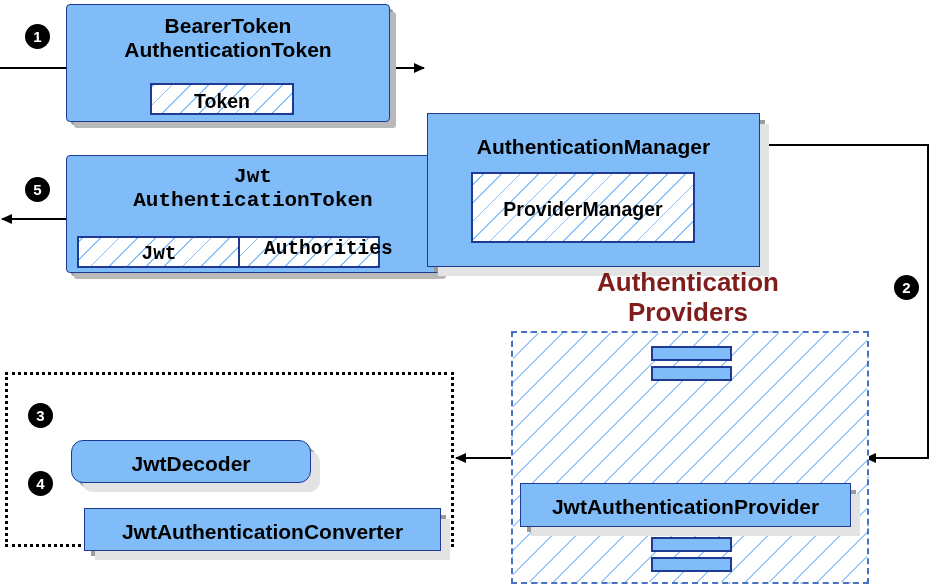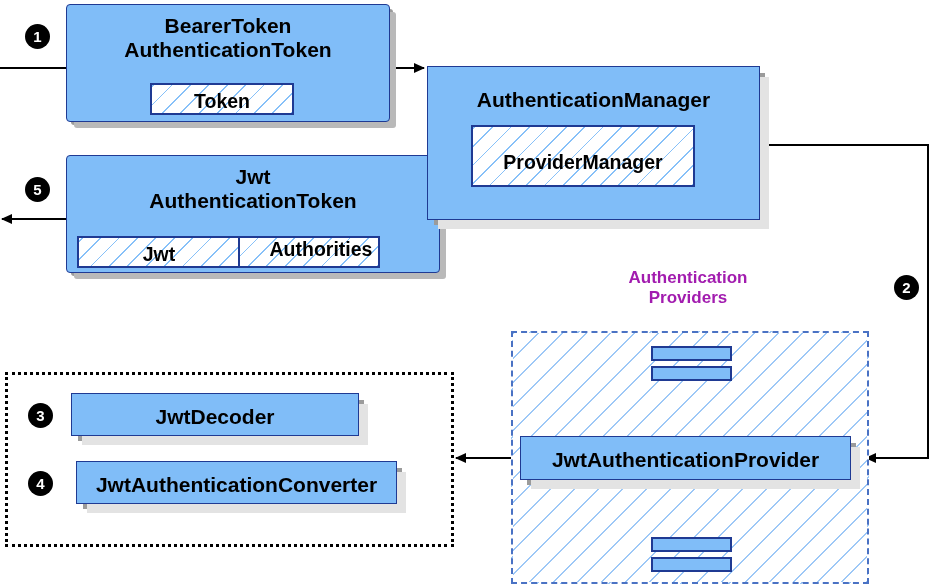--- a/index.html
+++ b/index.html
@@ -19,20 +19,21 @@
     background:#80bdf8;
     border:1.5px solid #1f3a93;
     border-radius:4px;
     box-shadow:7px 7px 0 -1px #b9b9b9, 4px 4px 0 -1px #9b9b9b;
   }
   
   .box-shadow2{
     background:#80bdf8;
     border:1.5px solid #1f3a93;
     box-shadow:10px 10px 0 -1px #e3e3e3, 6px 6px 0 -1px #9b9b9b;
+    margin-top:47px;
   }
 
   
   .hatch{
     position:absolute;box-sizing:border-box;
     border:2px solid #1f3a93;
     background-color:#ffffff;
     background-image:repeating-linear-gradient(
        -45deg,
        rgba(128,189,248,.95) 0px, rgba(128,189,248,.95) 1.2px,
@@ -61,21 +62,21 @@
     position:absolute;left:0;right:0;
     text-align:center;color:#000000;font-weight:bold;
     line-height:1.13;white-space:pre-line;
   }
   .t22{font-size:21px;}
   .t20{font-size:19.5px;}
 
   
   .caption{
     position:absolute;text-align:center;font-weight:bold;
-    font-size:17px;color:#a21caf;line-height:1.15;white-space:pre-line;
+    font-size:26px;color:#7f1d1d;line-height:1.15;white-space:pre-line;
   }
 
   
   .badge{
     position:absolute;width:25px;height:25px;border-radius:50%;
     background:#000;color:#fff;font-size:15px;font-weight:bold;
     display:flex;align-items:center;justify-content:center;
     line-height:1;
   }
 
@@ -122,35 +123,35 @@
 
   <div class="node card" style="left:66px;top:4px;width:324px;height:118px;">
     <div class="label t22" style="top:9px;">BearerToken
 AuthenticationToken</div>
     <div class="hatch" style="left:83px;top:78px;width:144px;height:32px;">
       <div class="label t20" style="top:5px;">Token</div>
     </div>
   </div>
   <div class="badge" style="left:25px;top:24px;">1</div>
 
-  <div class="node card" style="left:66px;top:155px;width:374px;height:118px;">
+  <div class="node card" style="left:66px;top:155px;width:374px;height:118px;font-family:Liberation Mono, monospace;">
     <div class="label t22" style="top:9px;">Jwt
 AuthenticationToken</div>
     <div class="hatch" style="left:10px;top:80px;width:164px;height:32px;">
       <div class="label t20" style="top:5px;">Jwt</div>
     </div>
     <div class="hatch" style="left:171px;top:80px;width:142px;height:32px;">
       <div class="label t20" style="top:0;margin-left:24px;">Authorities</div>
     </div>
   </div>
   <div class="badge" style="left:25px;top:177px;">5</div>
 
   <div class="node box-shadow2" style="left:427px;top:66px;width:333px;height:154px;">
     <div class="label t22" style="top:21px;">AuthenticationManager</div>
-    <div class="hatch" style="left:43px;top:58px;width:224px;height:62px;text-decoration:underline;">
+    <div class="hatch" style="left:43px;top:58px;width:224px;height:71px;text-decoration:underline;">
       <div class="label t20" style="top:24px;">ProviderManager</div>
     </div>
   </div>
 
   <div class="caption" style="left:588px;top:268px;width:200px;">Authentication
 Providers</div>
 
   <div class="region-blue" style="left:511px;top:331px;width:358px;height:253px;"></div>
 
   <div class="bar" style="left:651px;top:346px;width:81px;height:15px;"></div>
@@ -158,25 +159,25 @@
 
   <div class="node box-shadow2" style="left:520px;top:436px;width:331px;height:44px;padding-left:46px;">
     <div class="label t22" style="top:11px;">JwtAuthenticationProvider</div>
   </div>
 
   <div class="bar" style="left:651px;top:537px;width:81px;height:15px;"></div>
   <div class="bar" style="left:651px;top:557px;width:81px;height:15px;"></div>
 
   <div class="region-black" style="left:5px;top:372px;width:449px;height:175px;"></div>
 
-  <div class="node box-shadow2" style="left:71px;top:393px;width:288px;height:43px;">
+  <div class="node box-shadow2" style="left:71px;top:393px;width:240px;height:43px;border-radius:12px;">
     <div class="label t22" style="top:11px;">JwtDecoder</div>
   </div>
   <div class="badge" style="left:28px;top:403px;">3</div>
 
-  <div class="node box-shadow2" style="left:76px;top:461px;width:321px;height:43px;">
+  <div class="node box-shadow2" style="left:84px;top:461px;width:357px;height:43px;">
     <div class="label t22" style="top:11px;">JwtAuthenticationConverter</div>
   </div>
   <div class="badge" style="left:28px;top:471px;">4</div>
 
   <div class="badge" style="left:894px;top:275px;">2</div>
 
 </div>
 
 </body></html>

